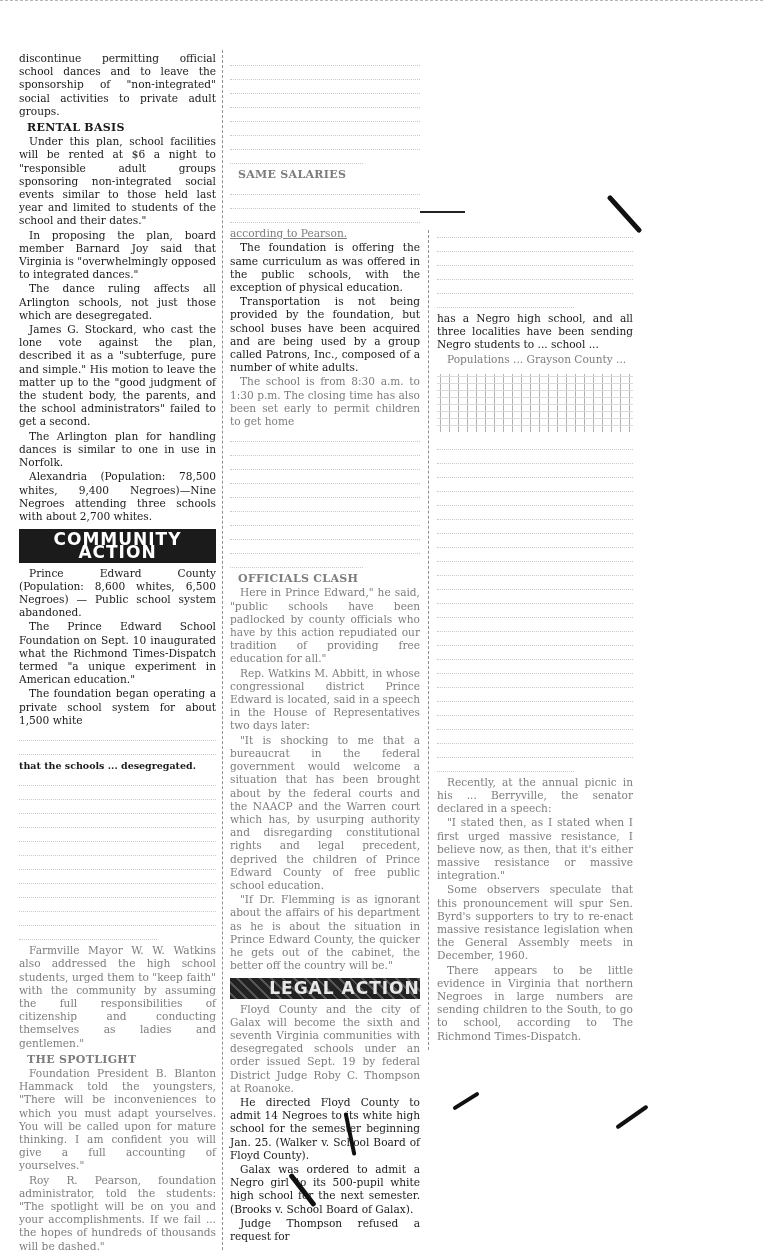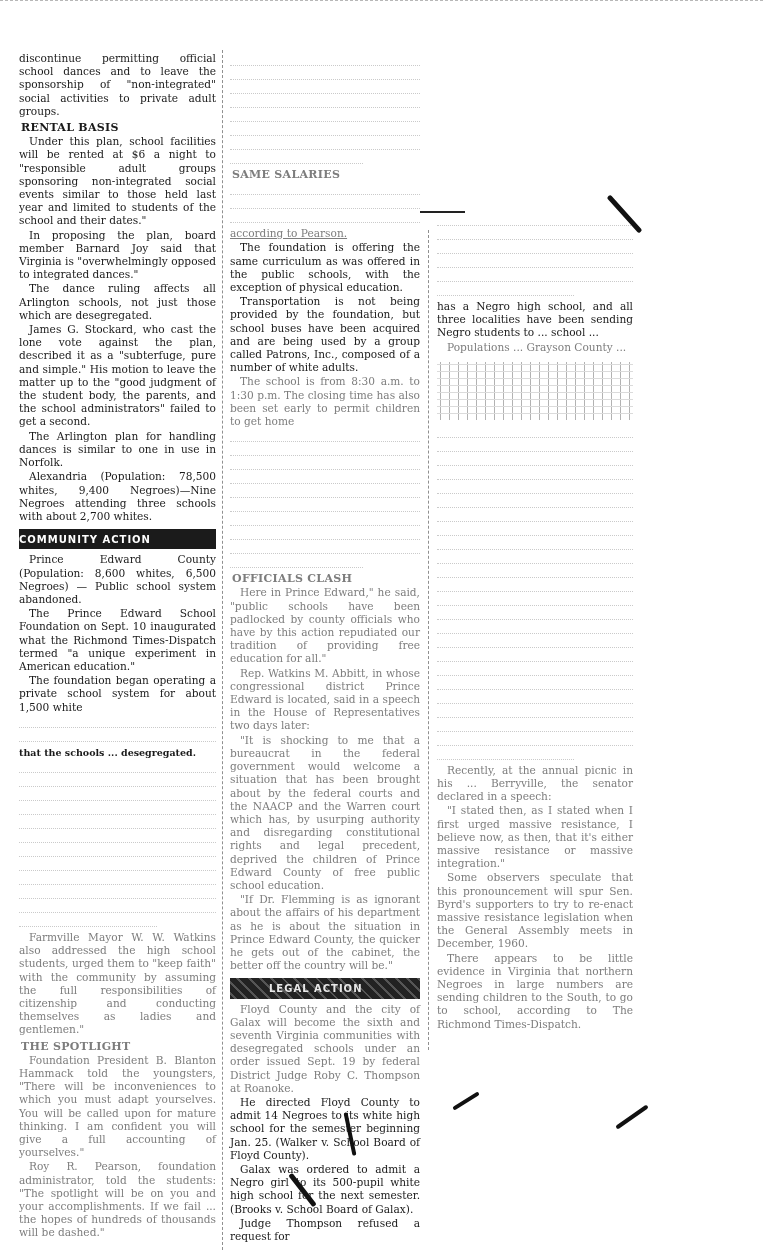--- a/index.html
+++ b/index.html
@@ -3,28 +3,28 @@
 <meta charset="utf-8">
 <style>
   html, body { margin: 0; padding: 0; background: #ffffff; }
   body { width: 763px; height: 1260px; position: relative; overflow: hidden;
          font-family: "DejaVu Serif", "Liberation Serif", serif; color: #1a1a1a; }
   .topdots { position: absolute; left: 0; top: 0; width: 763px; height: 3px;
              border-top: 1px dashed #9a9a9a; opacity: 0.7; }
   .col { position: absolute; font-size: 10.6px; line-height: 13.2px; text-align: justify; }
   .col-left { left: 19px; top: 52px; width: 197px; }
   .col-mid  { left: 230px; top: 52px; width: 190px; }
-  .col-right{ left: 437px; top: 212px; width: 196px; }
+  .col-right{ left: 437px; top: 224px; width: 196px; }
   p { margin: 0 0 1px 0; text-indent: 10px; }
   p.noindent { text-indent: 0; }
-  .subhead { font-weight: bold; font-size: 11px; letter-spacing: 0.3px; margin: 3px 0 1px 2px;
+  .subhead { font-weight: bold; font-size: 11px; letter-spacing: 0.3px; margin: 3px 0 1px 8px;
              text-transform: uppercase; font-family: "DejaVu Serif", serif; }
   .faded { color: #7d7d7d; }
   .blk-banner { background: #1b1b1b; color: #fff; font-family: "DejaVu Sans", sans-serif;
-                font-weight: bold; font-size: 10px; letter-spacing: 1px; 
+                font-weight: bold; font-size: 17px; letter-spacing: 1px; text-align: center;
                 padding: 4px 0 3px 0; margin: 6px 0 4px 0; }
   .blk-banner.noisy { background: repeating-linear-gradient(45deg,#222 0 3px,#555 3px 5px,#222 5px 8px);
                       color: #e8e8e8; padding-left: 39px; }
   .ghost { height: 9px; margin: 4px 0; border-bottom: 1px dotted #bdbdbd; opacity: 0.8; }
   .ghost.short { width: 70%; }
   .noise-box { height: 58px; margin: 8px 0; background:
      repeating-linear-gradient(0deg, transparent 0 6px, #cfcfcf 6px 7px),
      repeating-linear-gradient(90deg, #fff 0 3px, #999 3px 4px, #fff 4px 9px); opacity: 0.75; }
   .marker { position: absolute; background: #111; border-radius: 2px; }
   .vrule { position: absolute; width: 0; border-left: 1px dashed #8f8f8f; }

